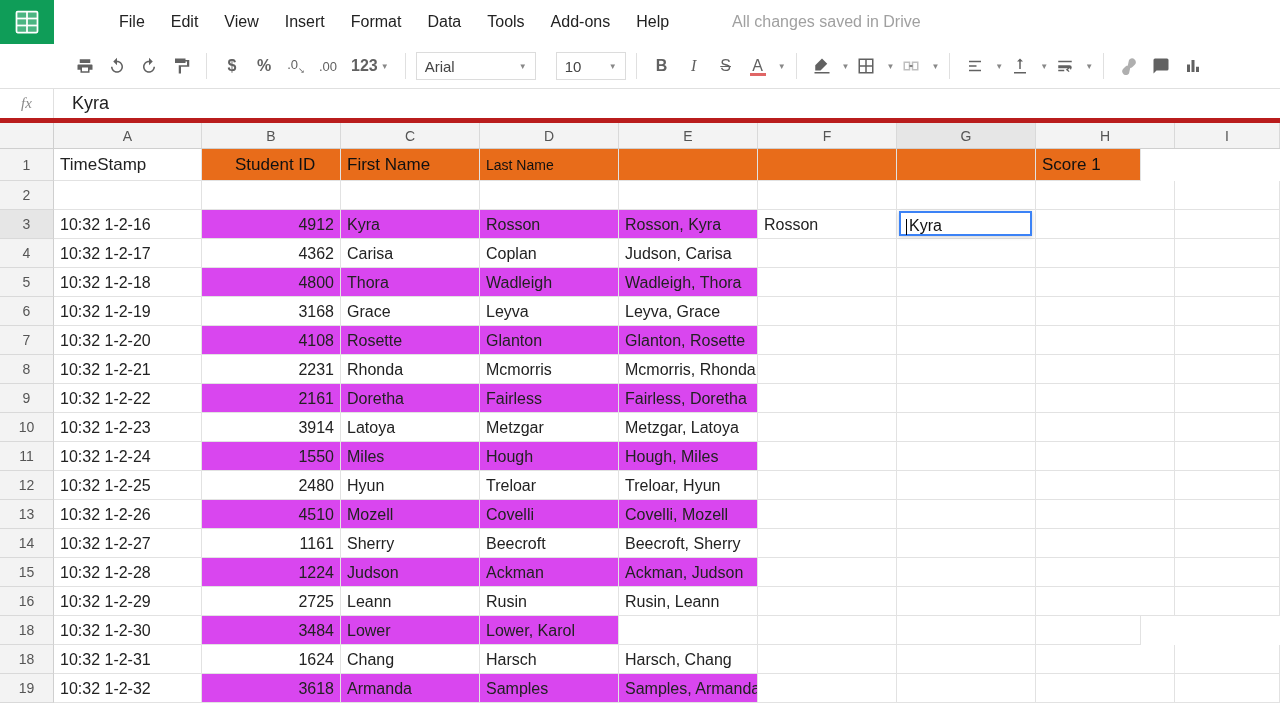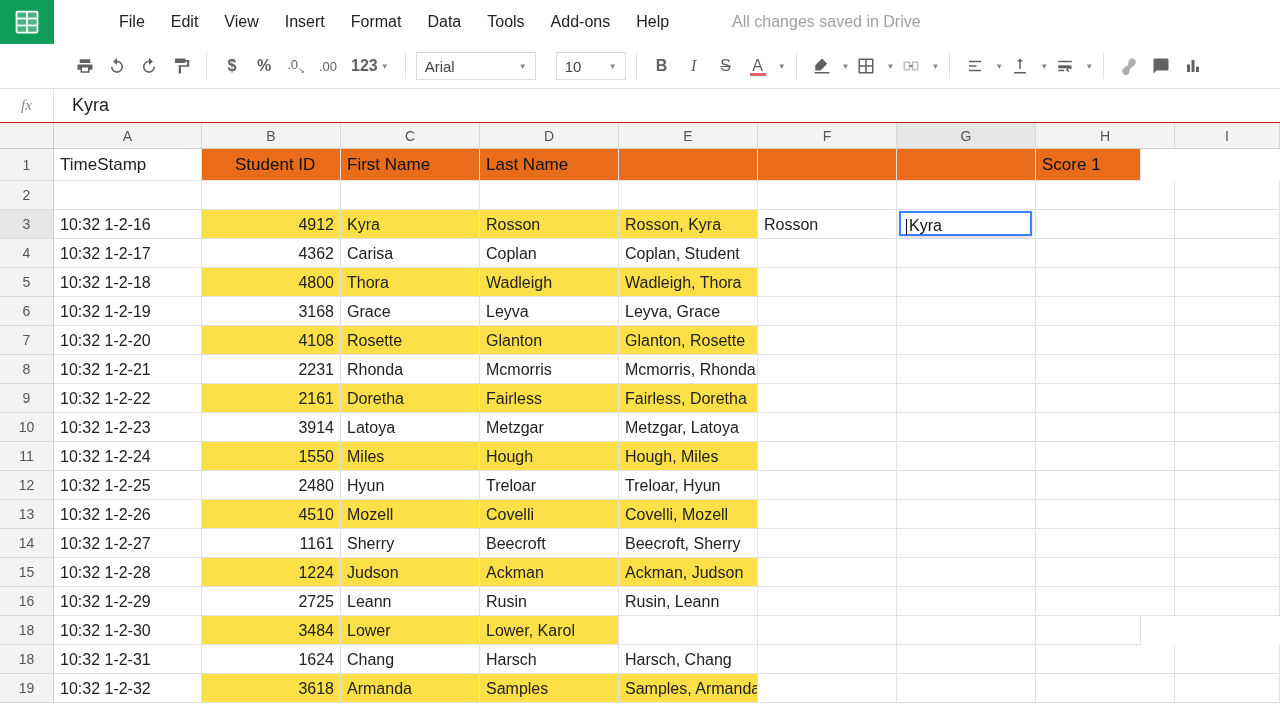--- a/index.html
+++ b/index.html
@@ -11,38 +11,38 @@
   .menubar .status { margin-left:18px; font-size:16px; color:#a0a0a0; }
   .divider-h { height:1px; background:#e0e0e0; width:100%; }
   .toolbar { height:44px; display:flex; align-items:center; padding:0 18px 0 70px; gap:2px; }
   .toolbar .sep { width:1px; height:26px; background:#e0e0e0; margin:0 8px; }
   .tbtn { min-width:30px; height:30px; display:flex; align-items:center; justify-content:center; color:#616161; cursor:pointer; border-radius:2px; font-size:16px; }
   .tbtn.wide { padding:0 6px; }
   .tbtn svg { width:18px; height:18px; }
   .dd { font-size:8px; color:#888; margin-left:3px; }
   .font-select { width:120px; height:28px; border:1px solid #dcdcdc; display:flex; align-items:center; justify-content:space-between; padding:0 8px; font-size:15px; color:#444; }
   .size-select { width:70px; height:28px; border:1px solid #dcdcdc; display:flex; align-items:center; justify-content:space-between; padding:0 8px; font-size:15px; color:#444; }
-  .formula-row { display:flex; align-items:center; height:34px; border-bottom:1px solid #b91c1c; }
+  .formula-row { display:flex; align-items:center; height:34px; border-bottom:5px solid #b91c1c; }
   .fx-label { width:54px; text-align:center; font-style:italic; font-family:serif; color:#888; font-size:15px; border-right:1px solid #e0e0e0; height:100%; display:flex; align-items:center; justify-content:center; }
   .fx-input { flex:1; padding:0 18px; font-size:18px; color:#222; height:100%; display:flex; align-items:center; }
   
   .grid { position:relative; }
   .col-headers { display:flex; height:26px; background:#f8f8f8; border-bottom:1px solid #cfcfcf; }
   .corner { width:54px; border-right:1px solid #cfcfcf; background:#f3f3f3; }
   .colh { border-right:1px solid #d9d9d9; text-align:center; line-height:26px; font-size:14px; color:#555; background:#f3f3f3; }
   .colh.sel { background:#e6e6e6; }
   .body { }
   .row { display:flex; height:29px; }
   .rowh { width:54px; border-right:1px solid #cfcfcf; border-bottom:1px solid #d9d9d9; background:#f3f3f3; text-align:center; line-height:29px; font-size:14px; color:#555; }
   .rowh.sel { background:#e6e6e6; }
   .cell { border-right:1px solid #e2e2e2; border-bottom:1px solid #e2e2e2; padding:0 6px; line-height:29px; font-size:16px; color:#222; overflow:hidden; white-space:nowrap; }
   .cell.num { text-align:right; }
   .w-A{width:148px}.w-B{width:139px}.w-C{width:139px}.w-D{width:139px}.w-E{width:139px}.w-F{width:139px}.w-G{width:139px}.w-H{width:139px}.w-I{width:105px}
   .hdr-orange { background:#e86c1a !important; color:#111 !important; }
-  .shade { background:#fde047; }
+  .shade { background:#d946ef; }
   
   .active-cell-overlay { position:absolute; border:2px solid #3b82f6; background:#fff; padding:0 5px; line-height:25px; font-size:16px; color:#111; box-shadow:0 1px 4px rgba(0,0,0,0.2); }
   .caret-bar::before { content:""; display:inline-block; width:1px; height:16px; background:#000; margin-right:2px; vertical-align:middle; }
   .text-color-btn { display:flex; flex-direction:column; align-items:center; }
   .tc-underline { width:16px; height:3px; background:#e06666; margin-top:-2px; }
 </style>
 </head>
 <body>
 
 <div class="menubar">
@@ -208,21 +208,21 @@
         <div class="colh w-H">H</div>
         <div class="colh w-I">I</div>
       </div>
   </div>
   <div class="body" id="grid-body">
       <div class="row" style="height: 32px;">
         <div class="rowh" style="line-height: 32px;">1</div>
         <div class="cell w-A" style="line-height: 32px; font-size: 17px;">TimeStamp</div>
         <div class="cell w-B hdr-orange" style="line-height: 32px; font-size: 17px; padding-left: 33px;">Student ID</div>
         <div class="cell w-C hdr-orange" style="line-height: 32px; font-size: 17px;">First Name</div>
-        <div class="cell w-D hdr-orange" style="line-height: 32px; font-size: 17px;">Last Name</div>
+        <div class="cell w-D hdr-orange" style="line-height: 32px; font-size: 14px;">Last Name</div>
         <div class="cell w-F hdr-orange" style="line-height: 32px; font-size: 17px;"></div>
         <div class="cell w-G hdr-orange" style="line-height: 32px; font-size: 17px;"></div>
         <div class="cell w-H hdr-orange" style="line-height: 32px; font-size: 17px;"></div>
         <div class="cell w-I hdr-orange" style="line-height: 32px; font-size: 17px;">Score 1</div>
       </div>
       <div class="row">
         <div class="rowh">2</div>
         <div class="cell w-A"></div>
         <div class="cell w-B num"></div>
         <div class="cell w-C"></div>
@@ -244,21 +244,21 @@
         <div class="cell w-G"></div>
         <div class="cell w-H"></div>
         <div class="cell w-I"></div>
       </div>
       <div class="row">
         <div class="rowh">4</div>
         <div class="cell w-A">10:32 1-2-17</div>
         <div class="cell w-B num">4362</div>
         <div class="cell w-C">Carisa</div>
         <div class="cell w-D">Coplan</div>
-        <div class="cell w-E">Coplan, Student</div>
+        <div class="cell w-E">Judson, Carisa</div>
         <div class="cell w-F"></div>
         <div class="cell w-G"></div>
         <div class="cell w-H"></div>
         <div class="cell w-I"></div>
       </div>
       <div class="row">
         <div class="rowh">5</div>
         <div class="cell w-A">10:32 1-2-18</div>
         <div class="cell w-B shade num">4800</div>
         <div class="cell w-C shade">Thora</div>

